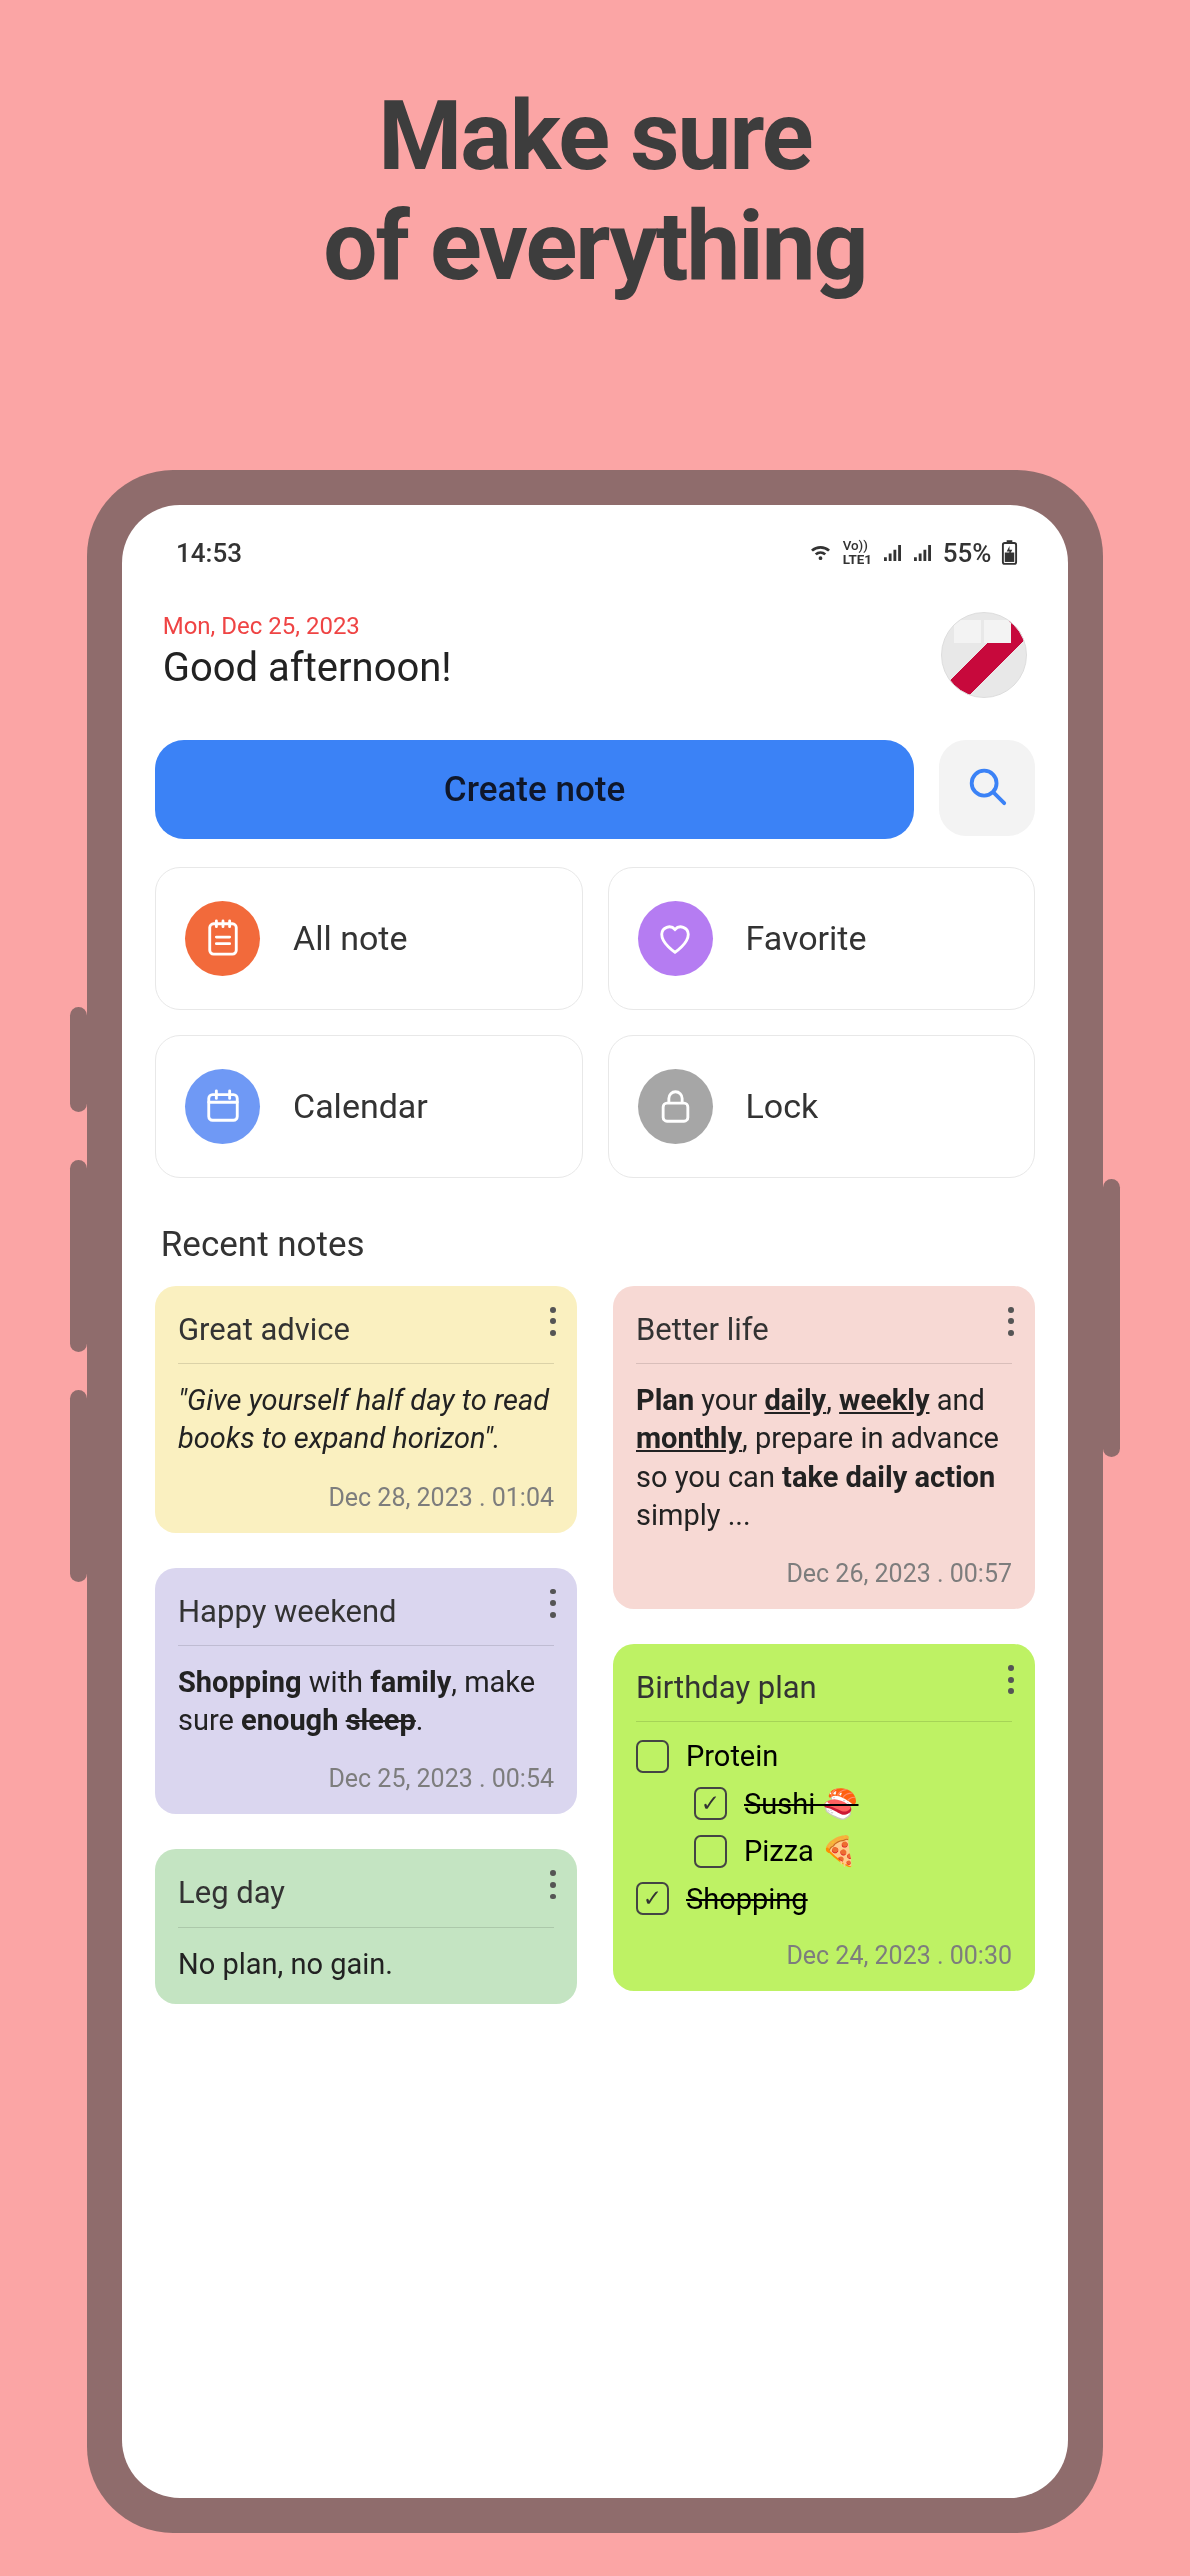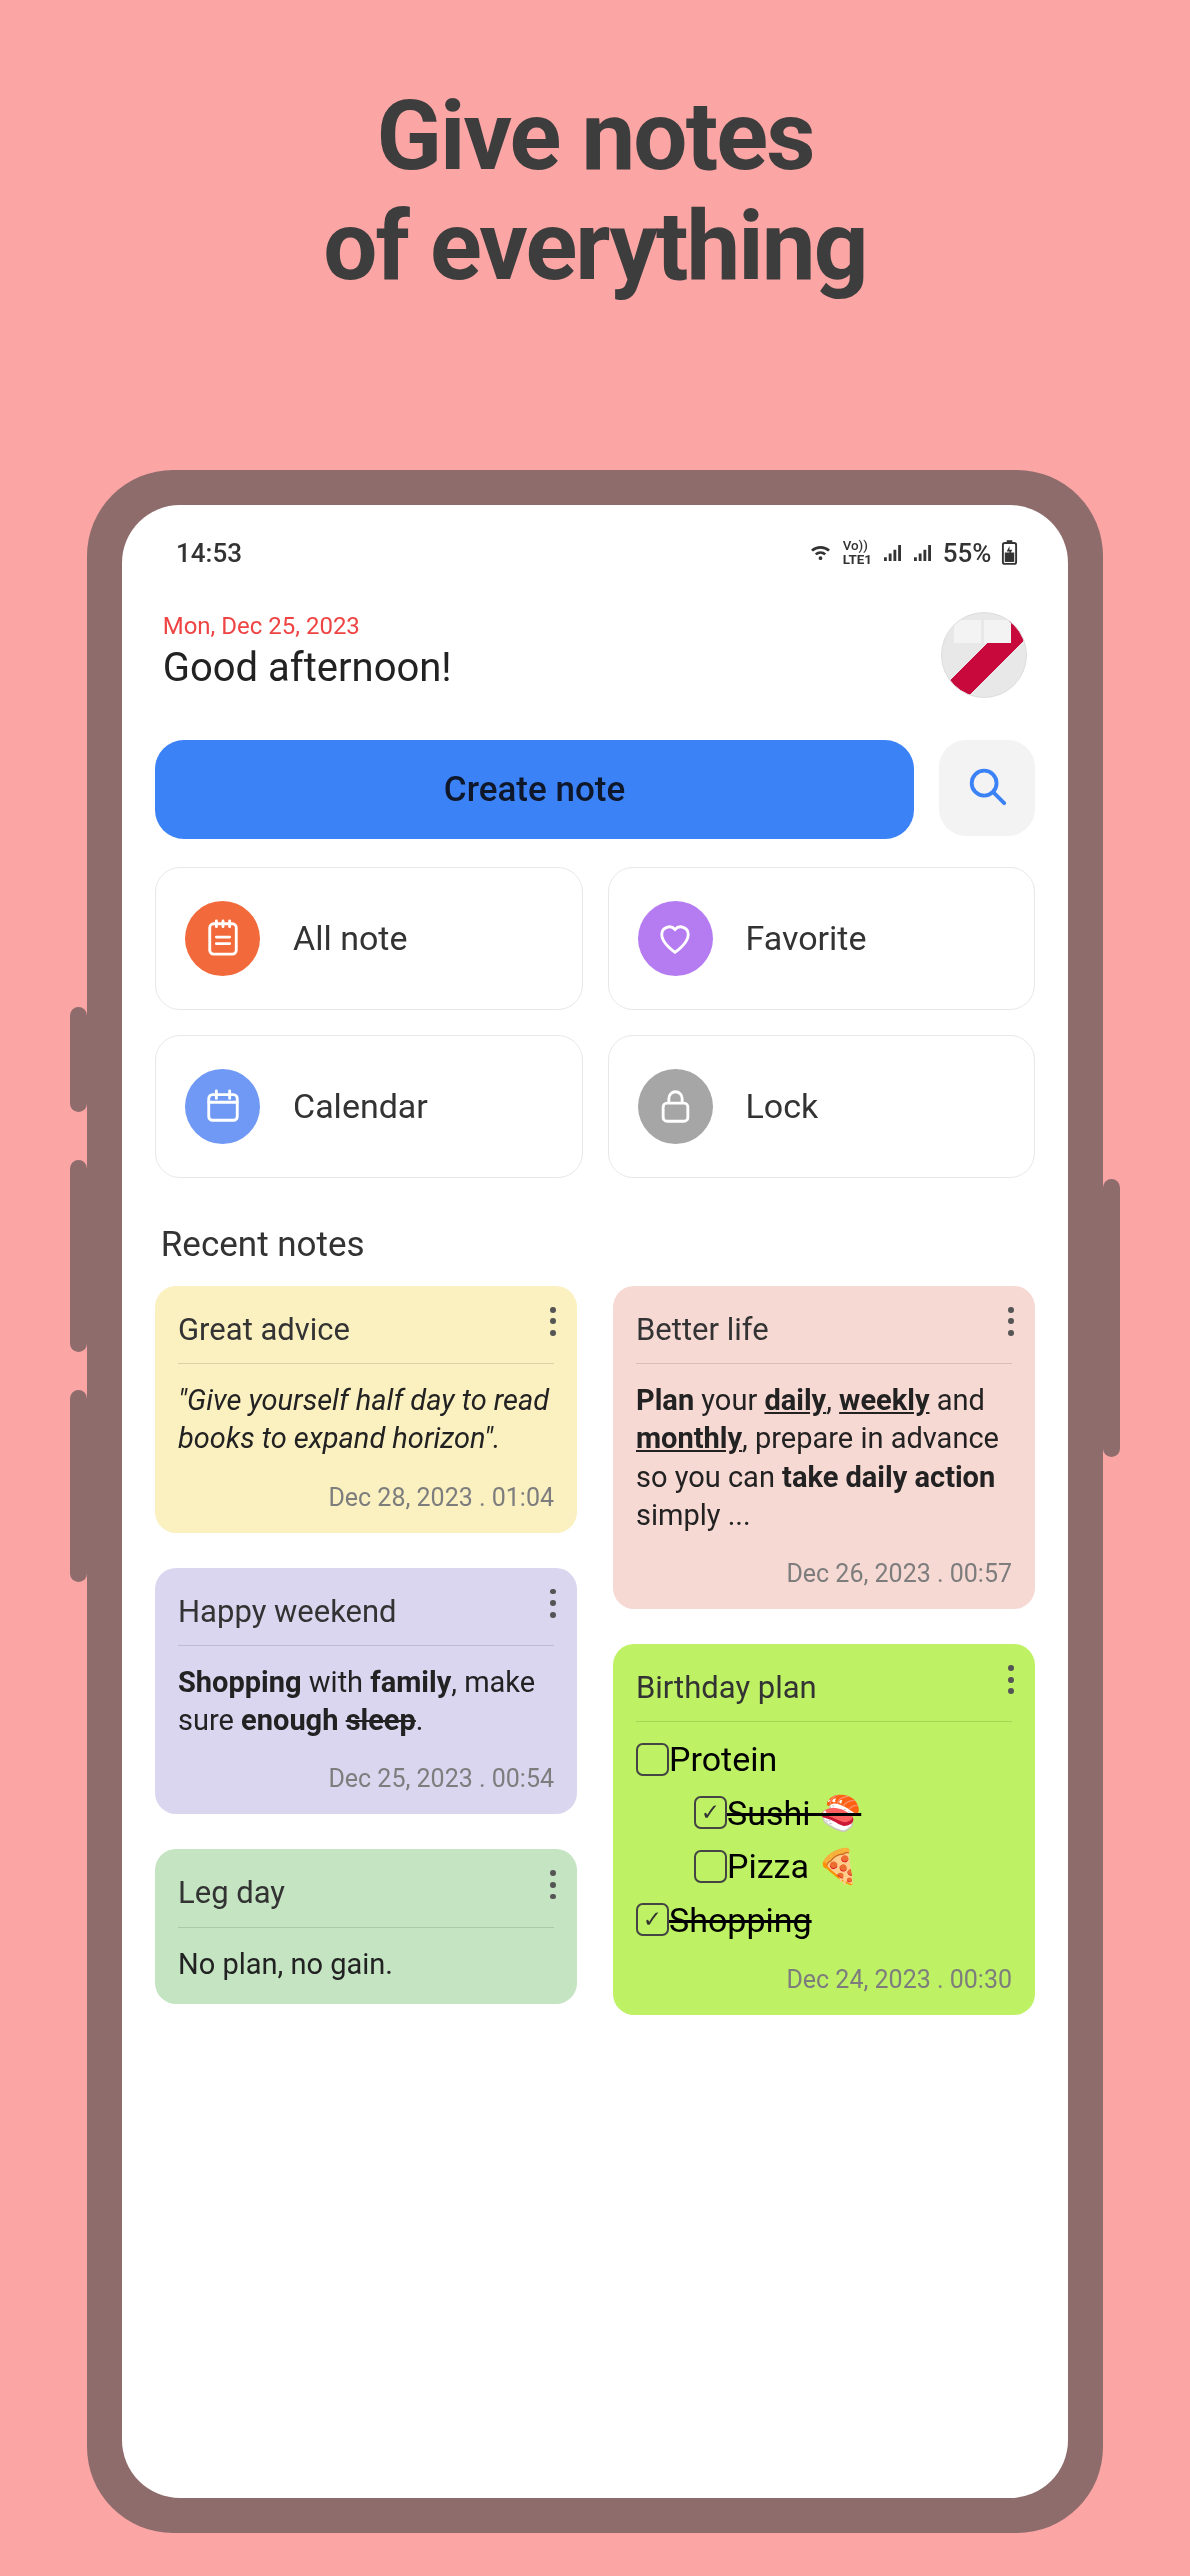--- a/index.html
+++ b/index.html
@@ -153,34 +153,34 @@
   .n-pink   { background:#f7d9d4; }
   .n-purple { background:#dad6ef; }
   .n-blue   { background:#bef264; }
   .n-green  { background:#c4e4c2; }
 
   .u { text-decoration: underline; }
   .st { text-decoration: line-through; }
 
   
   .cl { list-style:none; margin-top:5.8px; }
-  .cl li { display:flex; align-items:center; margin-bottom:13.4px; font-size:34px;}
+  .cl li { display:flex; align-items:center; gap:17px; margin-bottom:13.4px; font-size:29px;}
   .cl .sub { margin-left: 58px; }
   .cb {
     width:33px; height:33px; border:2.9px solid #444; border-radius:6.7px;
     display:flex; align-items:center; justify-content:center; flex-shrink:0;
     background: transparent;
   }
   .cb.checked::after { content:"✓"; font-size:23px; color:#333; }
 </style>
 </head>
 <body>
 
 <div class="hero">
-  <div>Give notes</div>
+  <div>Make sure</div>
   <div>of everything</div>
 </div>
 
 <div class="phone-wrap">
   <div class="phone-frame">
     <div class="sidebtn sb-left1"></div>
     <div class="sidebtn sb-left2"></div>
     <div class="sidebtn sb-left3"></div>
     <div class="sidebtn sb-right"></div>
 

